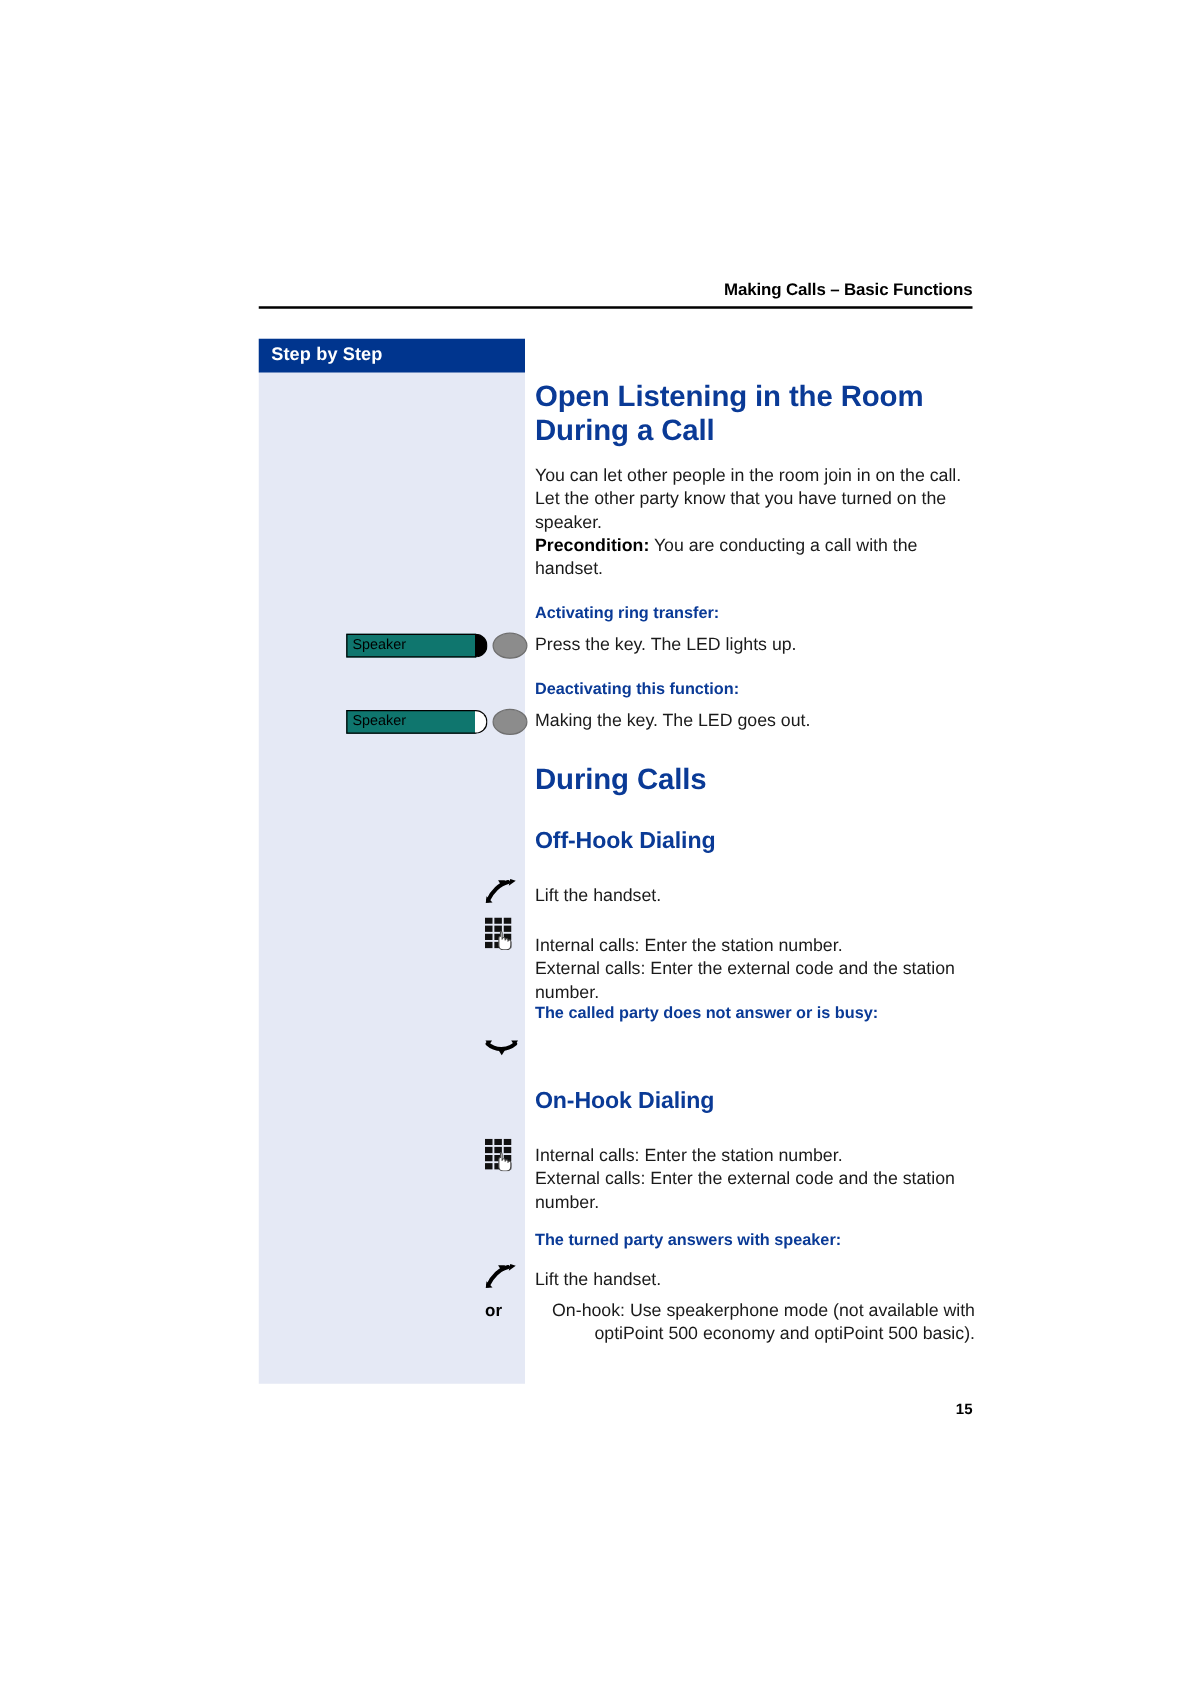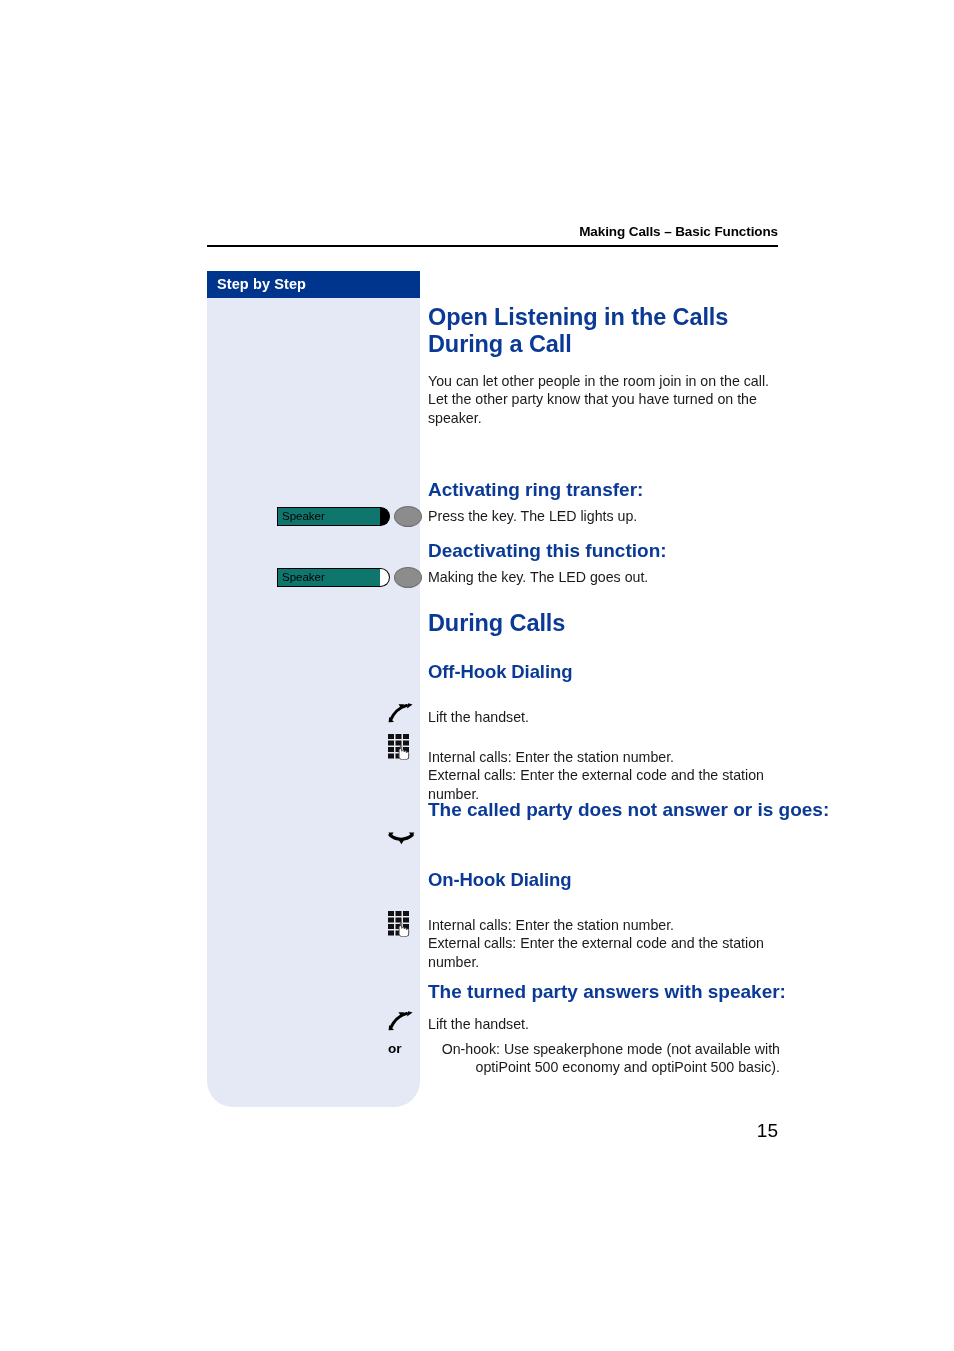--- a/index.html
+++ b/index.html
@@ -47,21 +47,20 @@
   }
 
   
   .sidebar {
     position: absolute;
     left: 207px;
     top: 271px;
     width: 213px;
     height: 836px;
     background: #e5e9f5;
-    border-radius: 26px;
   }
   .sidebar-title {
     position: absolute;
     left: 0;
     top: 0;
     width: 213px;
     height: 27px;
     background: #00358e;
   }
   .sidebar-title span {
@@ -87,21 +86,21 @@
   h2.sub {
     font-size: 18.5px;
     line-height: 22px;
     font-weight: bold;
     color: #0a3a96;
     margin: 0;
     letter-spacing: -0.1px;
     font-stretch: condensed;
   }
   h3.minor {
-    font-size: 19px;
+    font-size: 13px;
     line-height: 17px;
     font-weight: bold;
     color: #0a3a96;
     margin: 0;
   }
   p.body {
     font-size: 14.2px;
     line-height: 18.4px;
     margin: 0;
     color: #1a1a1a;
@@ -179,44 +178,47 @@
     color: #000;
   }
 
   
   .folio {
     position: absolute;
     left: 700px;
     top: 1120px;
     width: 78px;
     text-align: right;
-    font-size: 19px;
-    font-weight: normal;
+    font-size: 12px;
+    font-weight: bold;
     color: #000;
     font-stretch: condensed;
   }
 </style>
 </head>
 <body>
 
 <div class="page">
 
   <div class="running-head">Making Calls – Basic Functions</div>
   <div class="head-rule"></div>
 
   <div class="sidebar">
     <div class="sidebar-title">
       <span>Step by Step</span>
     </div>
   </div>
 
-  <h1 class="sec abs" style="left:428px; top:304px; width:345px;">Open Listening in the Calls During a Call</h1>
+  <h1 class="sec abs" style="left:428px; top:304px; width:345px;">Open Listening in the Room During a Call</h1>
 
   <p class="body abs" style="left:428px; top:372px; width:352px;">You can let other people in the room join in on the call. Let the other party know that you have turned on the speaker.</p>
 
+  <p class="body abs" style="left:428px; top:428px; width:352px;">
+    <b>Precondition:</b><span> You are conducting a call with the handset.</span>
+  </p>
 
   <h3 class="minor abs" style="left:428px; top:481px;">Activating ring transfer:</h3>
 
   <div class="keyrow" style="top:505px;">
     <div class="key-box">
       <span>Speaker</span>
     </div>
     <div class="key-led on"></div>
     <div class="key-oval"></div>
   </div>
@@ -266,21 +268,21 @@
         <rect x="15" y="19.5" width="6" height="5"></rect>
       </g>
       <path d="M12.4 11.0 c0.9 0 1.3 0.6 1.3 1.3 v5.0 c0.2-0.8 0.6-1.3 1.3-1.3 c0.7 0 1.1 0.5 1.1 1.2 v0.8
                c0.2-0.7 0.6-1.1 1.2-1.1 c0.7 0 1.1 0.5 1.1 1.2 v0.8 c0.2-0.6 0.6-1.0 1.2-1.0 c0.7 0 1.1 0.5 1.1 1.3
                v3.0 c0 2.3-1.4 3.6-3.7 3.6 h-2.2 c-2.2 0-3.7-1.2-3.7-3.3 v-6.0 c0-0.9 0.5-1.5 1.3-1.5 z" fill="#ffffff" stroke="#4a4a4a" stroke-width="0.9" stroke-linejoin="round"></path>
     </svg>
   </div>
   <p class="body abs" style="left:428px; top:748px; width:352px; white-space:pre-line;">Internal calls: Enter the station number.
 External calls: Enter the external code and the station number.</p>
 
-  <h3 class="minor abs" style="left:428px; top:801px;">The called party does not answer or is goes:</h3>
+  <h3 class="minor abs" style="left:428px; top:801px;">The called party does not answer or is busy:</h3>
 
   <div class="glyph" style="top:832px;">
     <svg width="28" height="16" viewBox="0 0 28 16" aria-hidden="true">
       <path d="M2.0 3.0 C8.0 8.6, 18.0 8.6, 24.2 3.0" stroke="#000" stroke-width="3.1" fill="none" stroke-linecap="round"></path>
       <path d="M0.4 0.4 L5.6 0.4 L3.0 4.6 Z" fill="#000"></path>
       <path d="M21.0 0.4 L26.4 0.4 L23.6 4.6 Z" fill="#000"></path>
       <path d="M10.6 7.8 L16.2 7.8 L13.4 12.2 Z" fill="#000"></path>
     </svg>
   </div>
 

